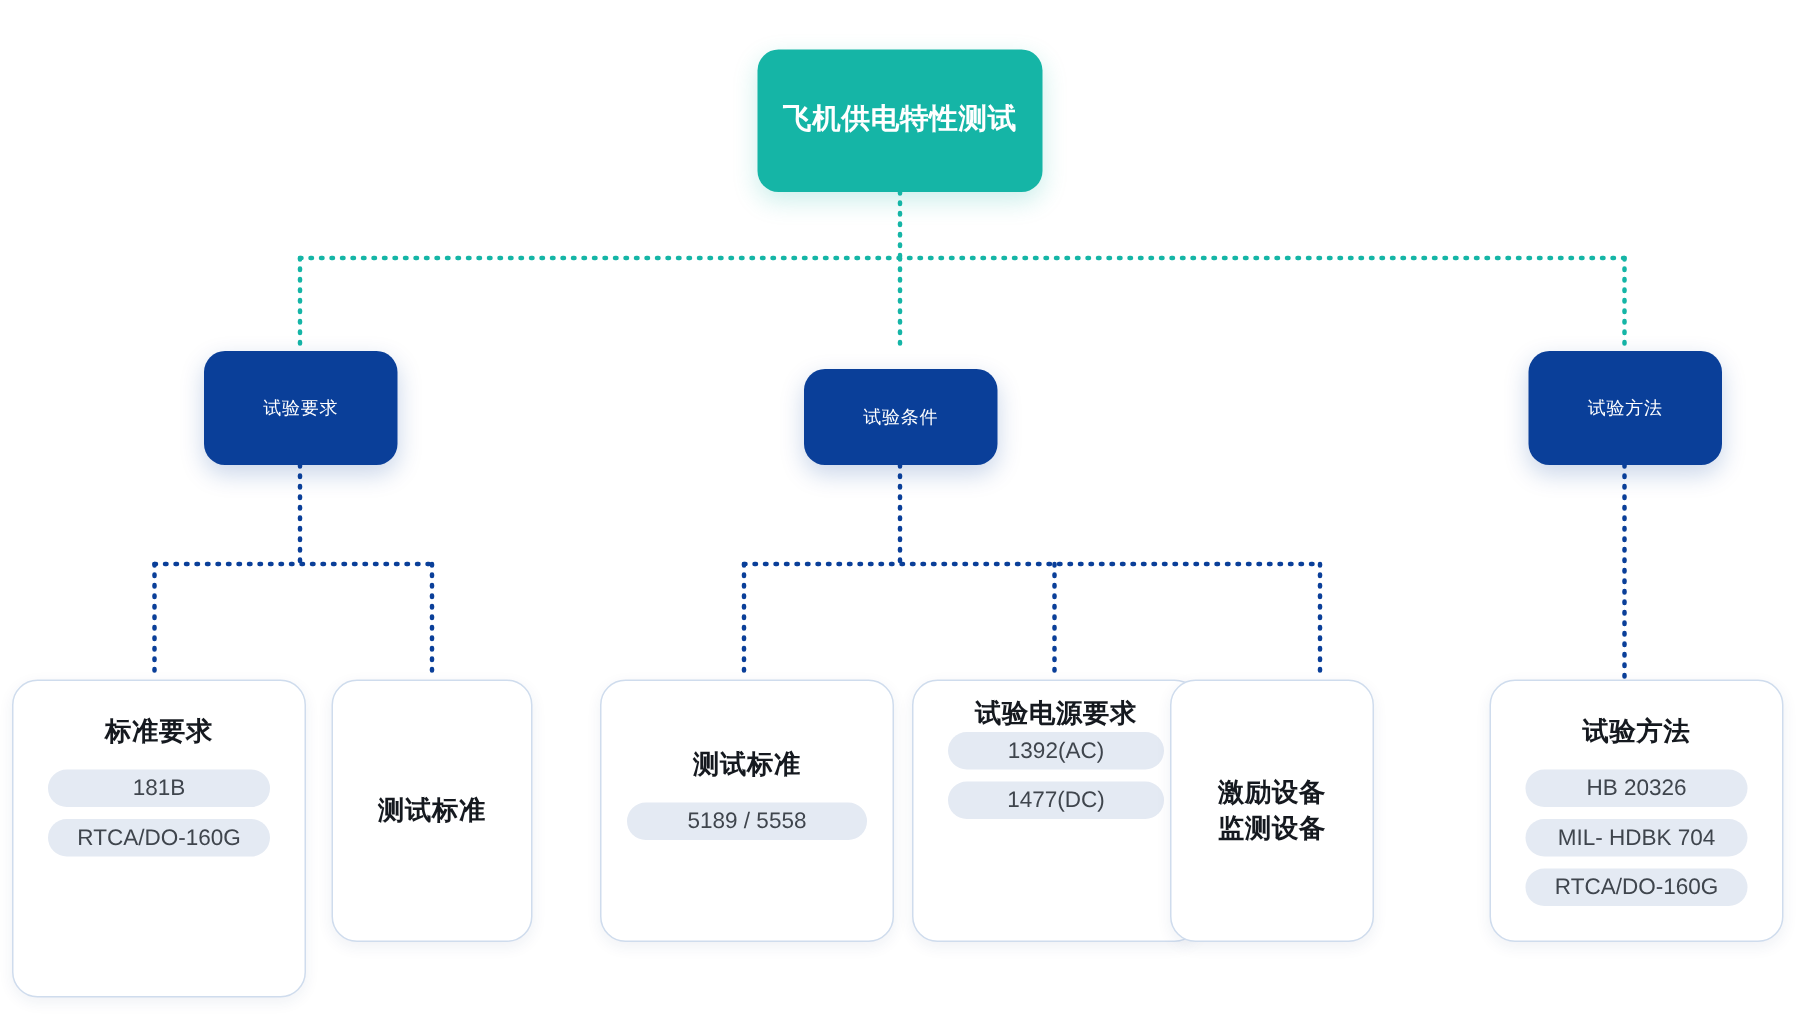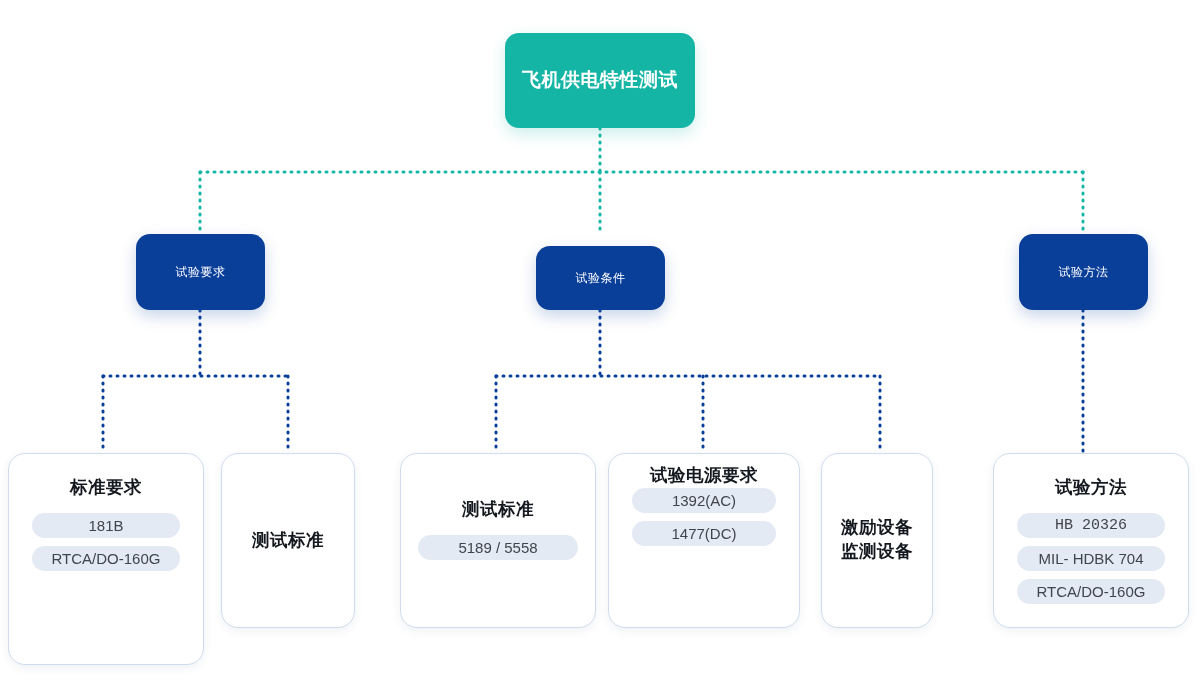--- a/index.html
+++ b/index.html
@@ -175,27 +175,27 @@
   </div>
 
   <div class="card" style="left:608px; top:453px; width:192px; height:175px; padding-top:10px;">
     <div class="card-title">试验电源要求</div>
     <div class="pill-list" style="gap:8px;justify-content:center;">
       <div class="pill" style="min-width:144px;">1392(AC)</div>
       <div class="pill" style="min-width:144px;">1477(DC)</div>
     </div>
   </div>
 
-  <div class="card centered" style="left:821px; top:453px; width:112px; height:175px;font-family:Liberation Mono, monospace;">
+  <div class="card centered" style="left:780px; top:453px; width:136px; height:175px;">
     <div class="card-title">激励设备
 监测设备</div>
   </div>
 
   <div class="card" style="left:993px; top:453px; width:196px; height:175px; padding-top:22px;">
     <div class="card-title">试验方法</div>
     <div class="pill-list" style="margin-top:13px; gap:8px;">
-      <div class="pill" style="min-width:148px;font-family:Liberation Mono, monospace;">HB 20326</div>
+      <div class="pill" style="min-width:148px;">HB 20326</div>
       <div class="pill" style="min-width:148px;">MIL- HDBK 704</div>
       <div class="pill" style="min-width:148px;">RTCA/DO-160G</div>
     </div>
   </div>
 
 </div>
 
 </body></html>

